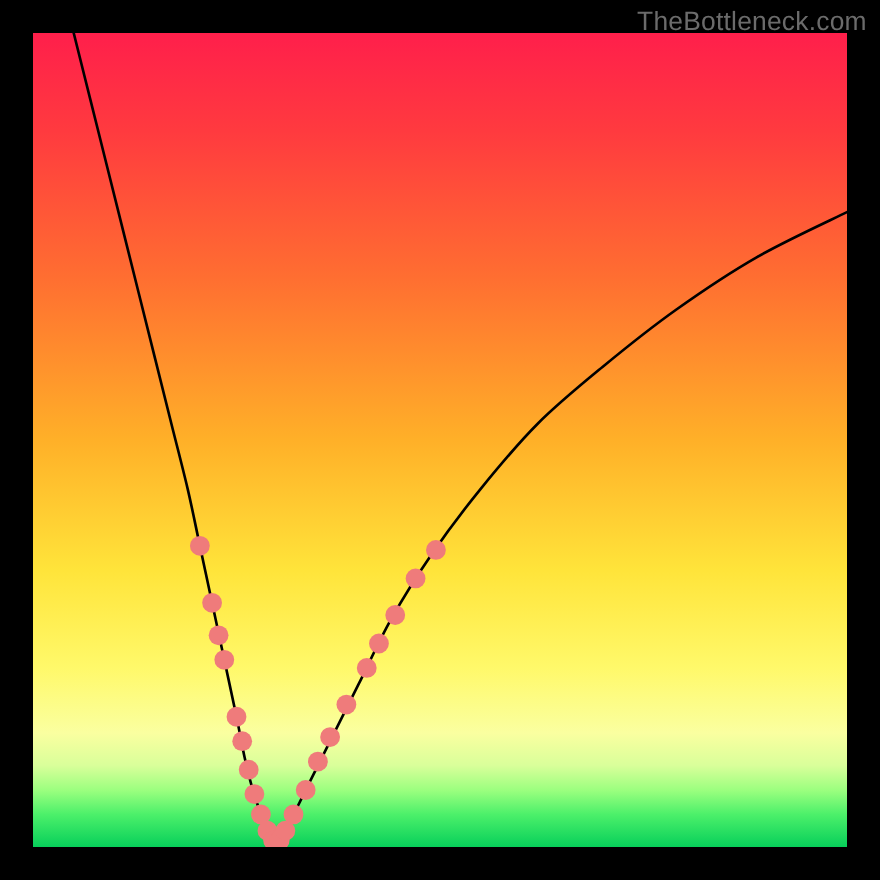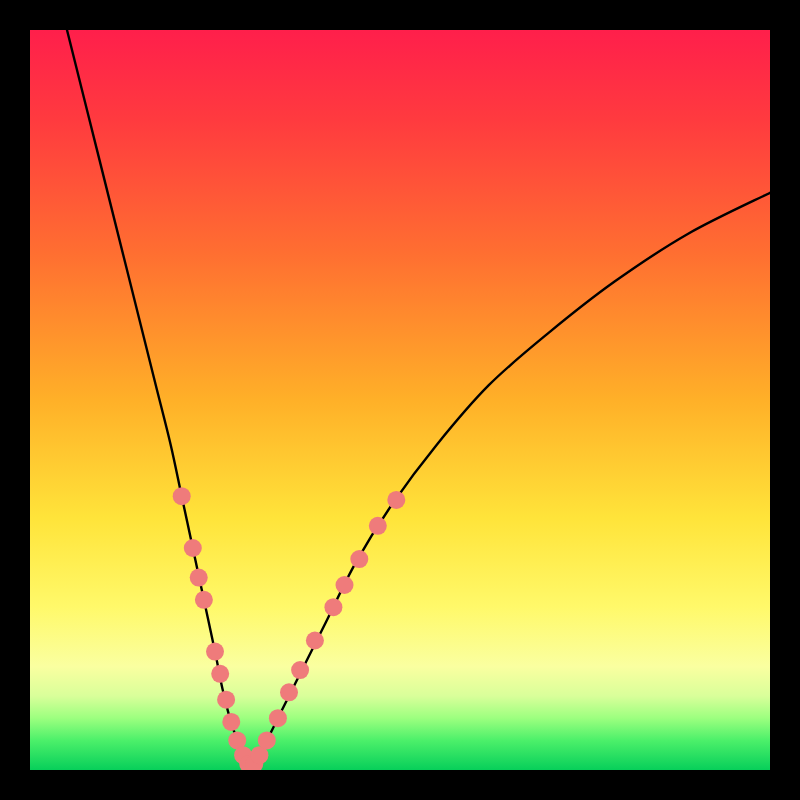--- a/index.html
+++ b/index.html
@@ -100,13 +100,14 @@
           <circle cx="284.90000000000003" cy="610.5" r="9" fill="#ef7b7b"></circle>
           <circle cx="303.4" cy="577.2" r="9" fill="#ef7b7b"></circle>
           <circle cx="314.5" cy="555" r="9" fill="#ef7b7b"></circle>
           <circle cx="329.3" cy="529.1" r="9" fill="#ef7b7b"></circle>
           <circle cx="347.79999999999995" cy="495.79999999999995" r="9" fill="#ef7b7b"></circle>
           <circle cx="366.3" cy="469.90000000000003" r="9" fill="#ef7b7b"></circle>
         </g>
     </svg>
   </div>
 
+  <div class="watermark">TheBottleneck.com</div>
 </div>
 
 </body></html>

